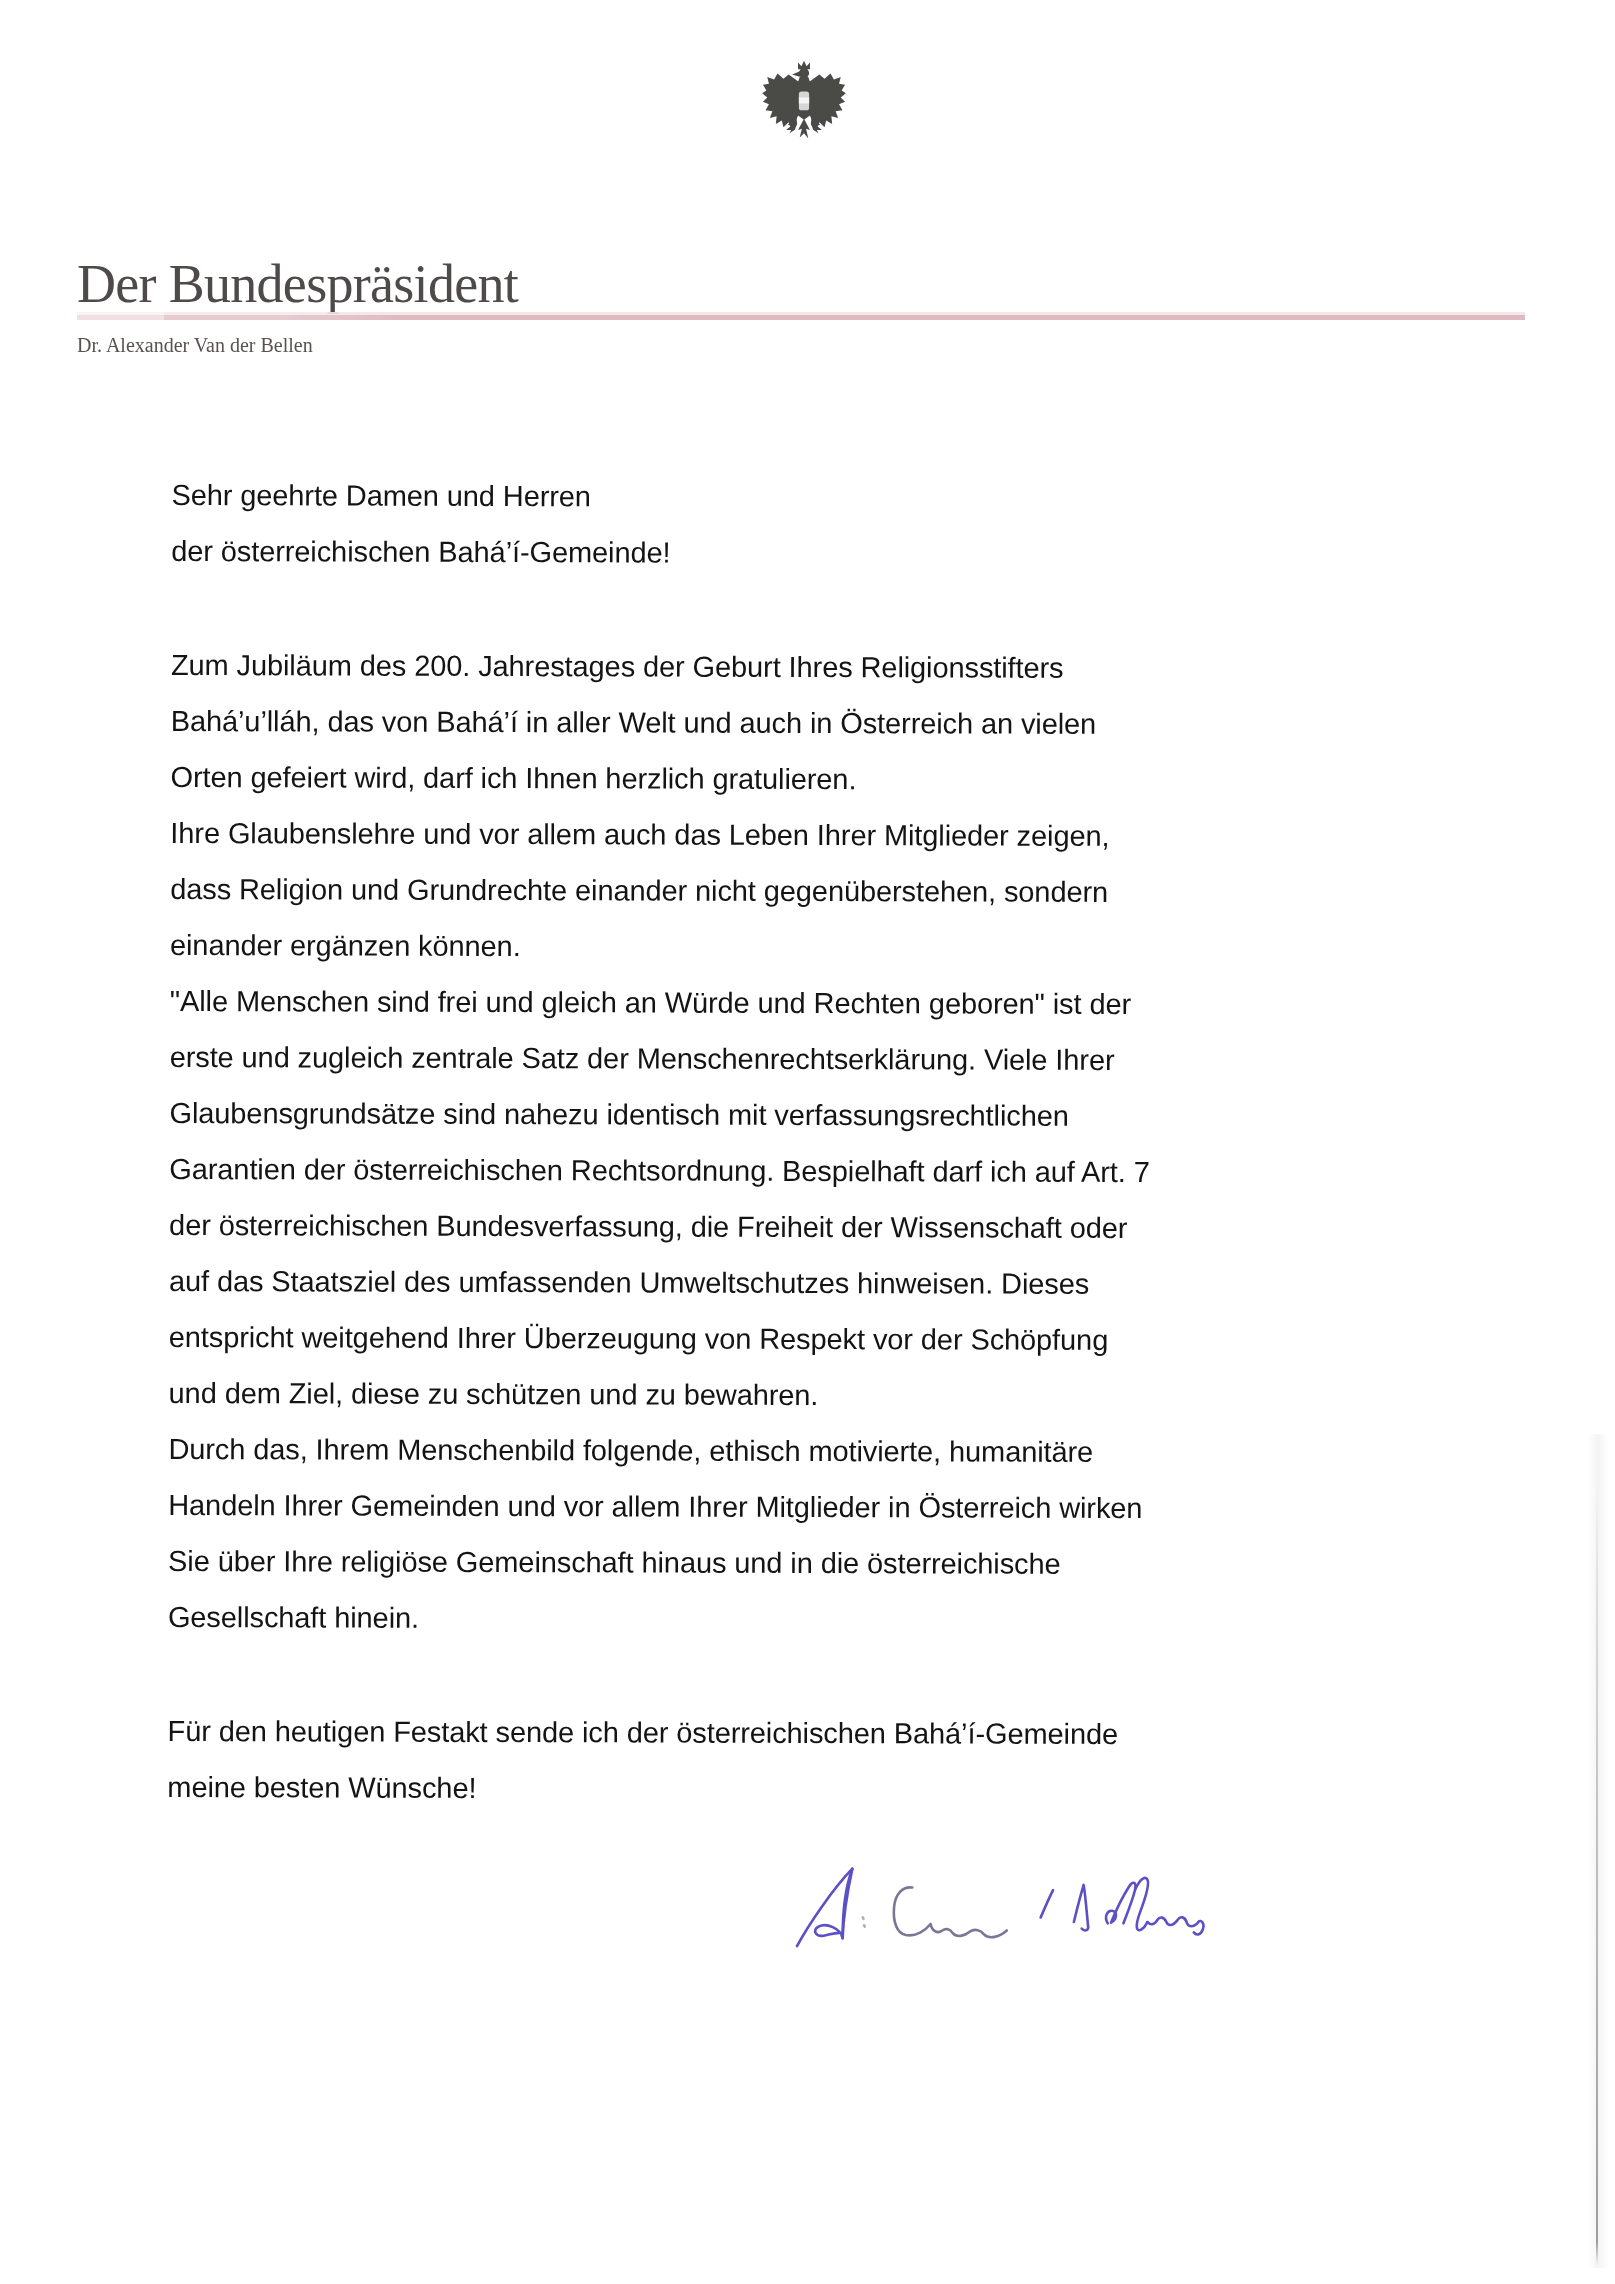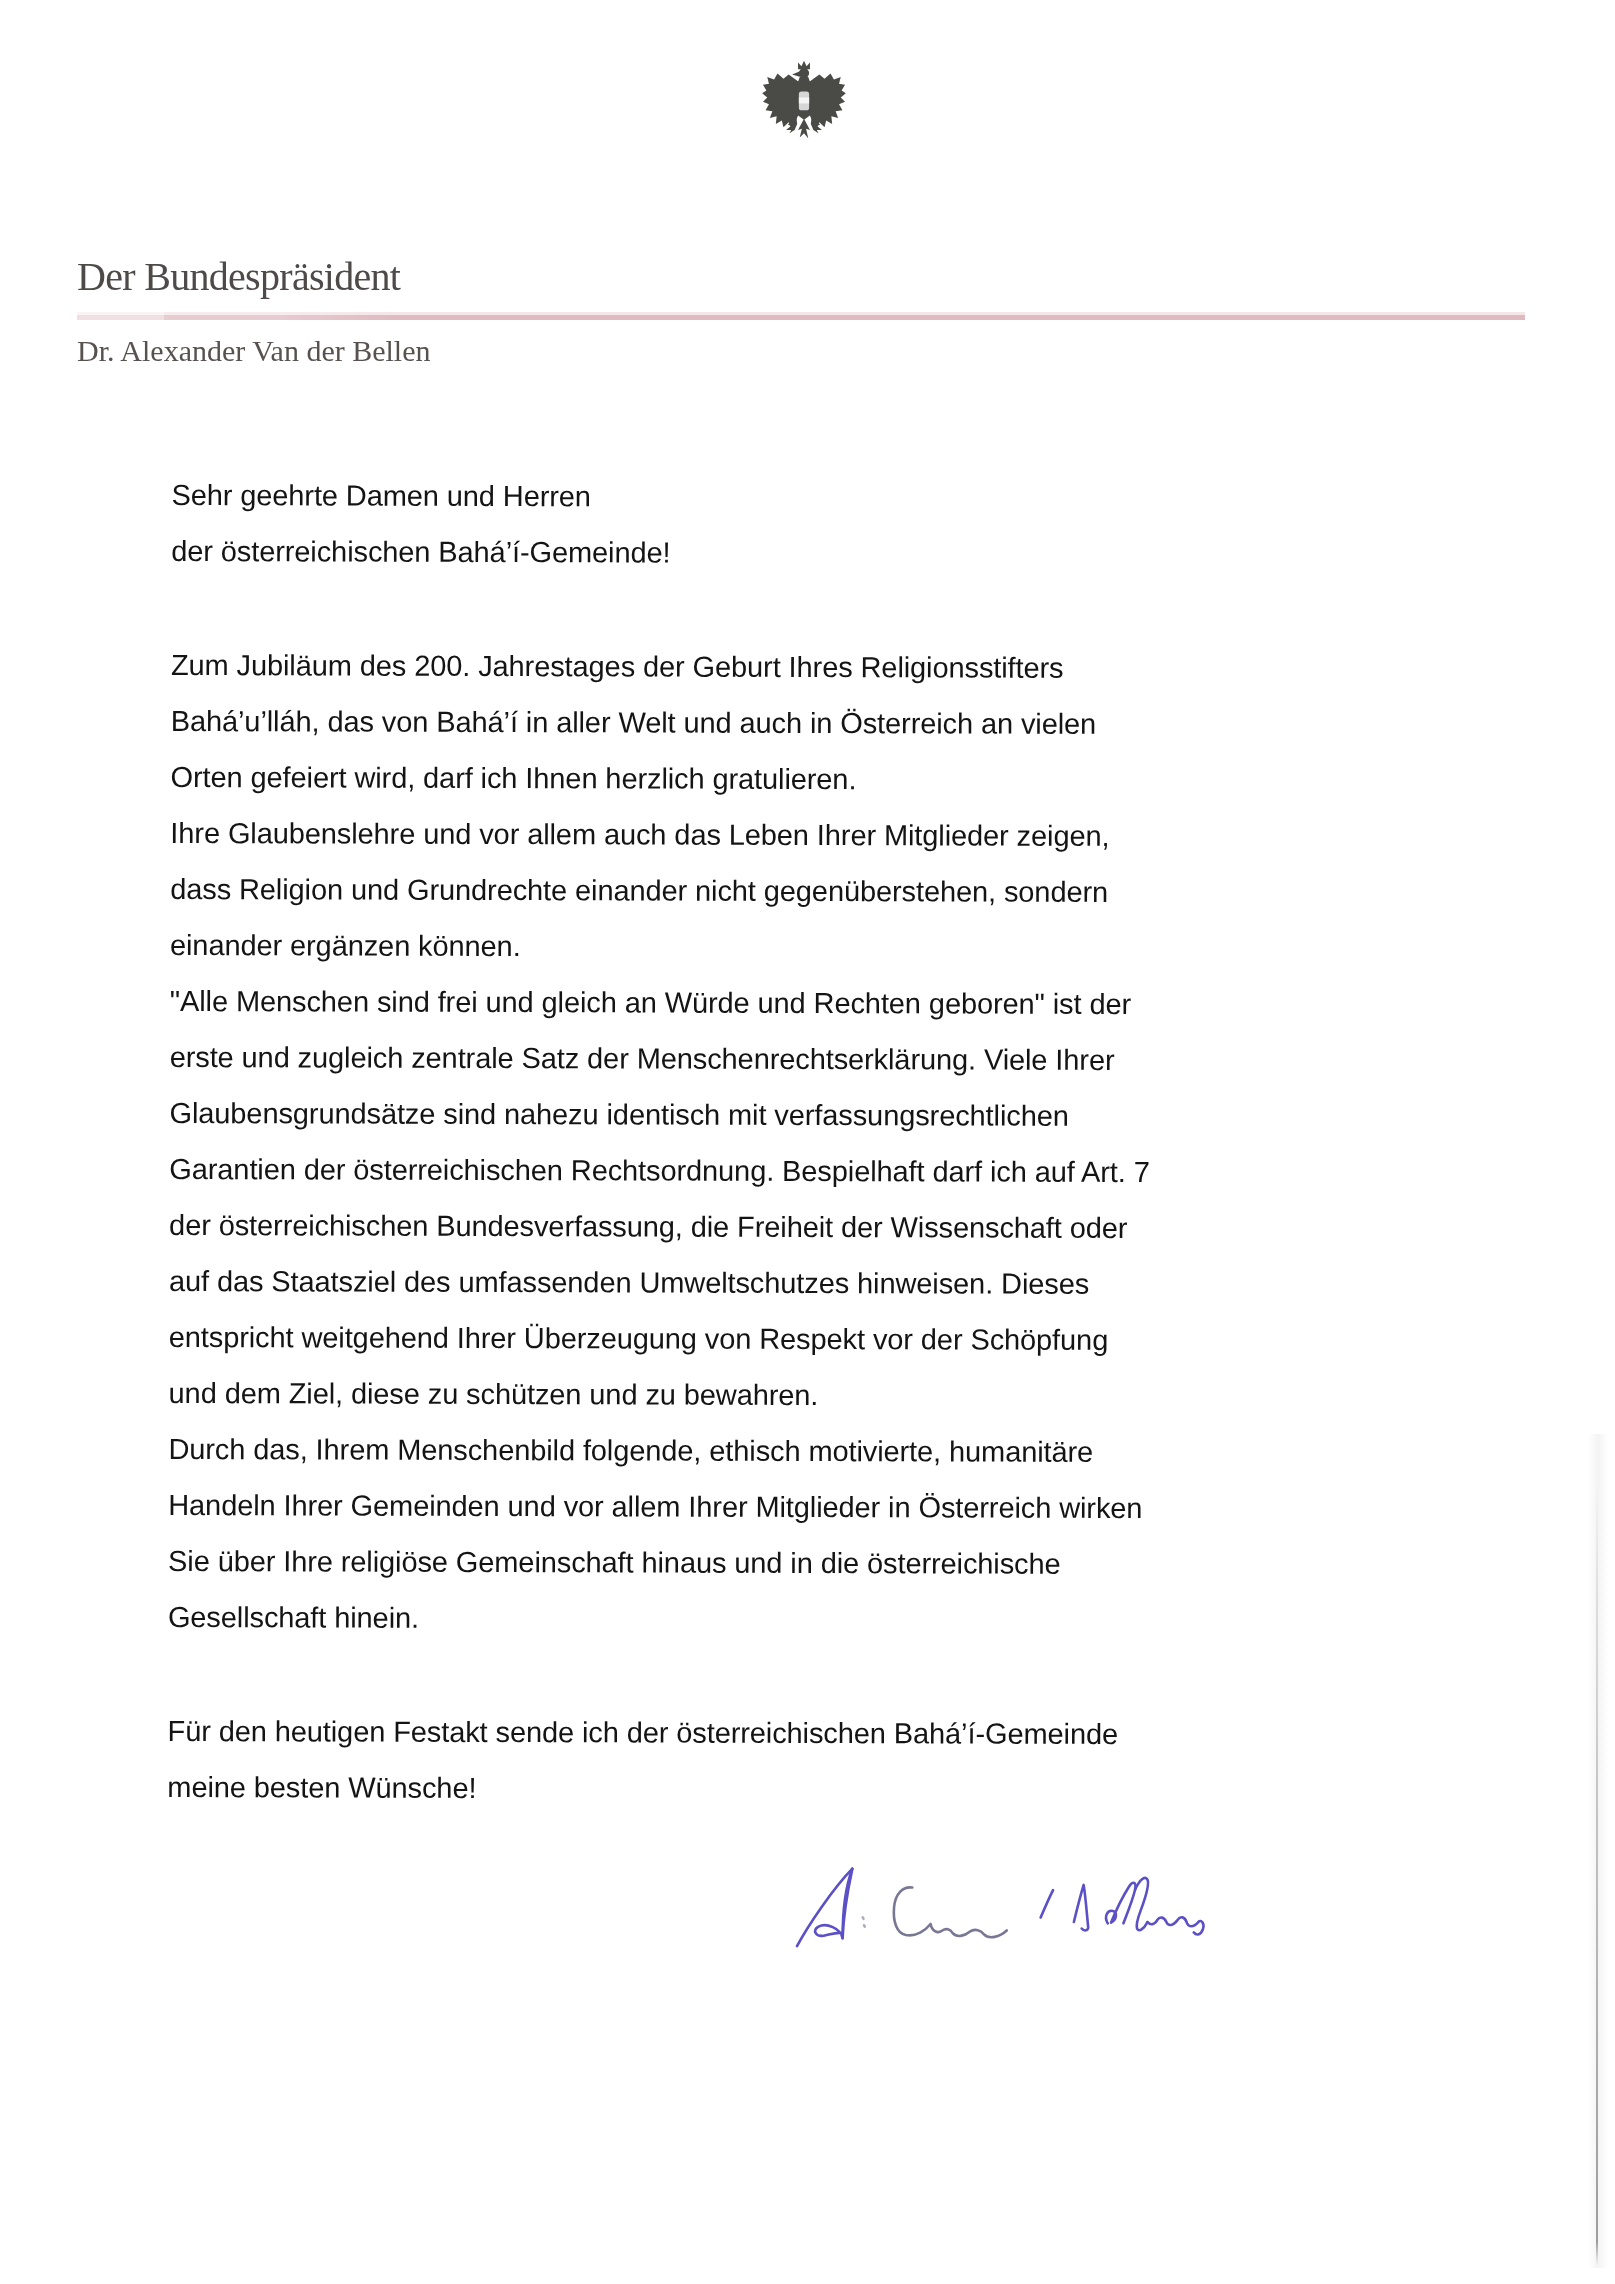--- a/index.html
+++ b/index.html
@@ -9,37 +9,37 @@
     background:#ffffff;
     overflow:hidden;
     font-family:"Liberation Sans","DejaVu Sans",sans-serif;
     color:#161616;
   }
   
   .emblem{position:absolute;left:761px;top:59px;width:86px;height:94px;}
   .lh-title{
     position:absolute;left:77px;top:256px;
     font-family:"Liberation Serif","DejaVu Serif",serif;
-    font-size:40px;line-height:1.05;letter-spacing:-0.7px;
+    font-size:54px;line-height:1.05;letter-spacing:-0.7px;
     color:#4e4a49;font-weight:400;white-space:nowrap;
   }
   .lh-rule{
     position:absolute;left:77px;top:312px;width:1448px;height:7.8px;
     background:
       linear-gradient(180deg, #f4e4e6 0 38%, #dcb4bb 38% 100%);
     opacity:.9;
   }
   .lh-rule::before{
     content:"";position:absolute;inset:0;
     background:linear-gradient(90deg, rgba(255,255,255,.55) 0 6%, rgba(255,255,255,.25) 6% 14%, rgba(255,255,255,0) 22%);
   }
   .lh-subtitle{
     position:absolute;left:77px;top:334px;
     font-family:"Liberation Serif","DejaVu Serif",serif;
-    font-size:30px;color:#575250;white-space:nowrap;
+    font-size:20px;color:#575250;white-space:nowrap;
   }
   
   .letter{
     position:absolute;left:173px;top:0;width:1121px;
     transform:rotate(0.18deg);transform-origin:0 0;
   }
   .txtblock{position:absolute;left:0;}
   .txtblock .line{
     font-size:29px;line-height:56px;letter-spacing:-0.1px;
     color:#141414;white-space:nowrap;

